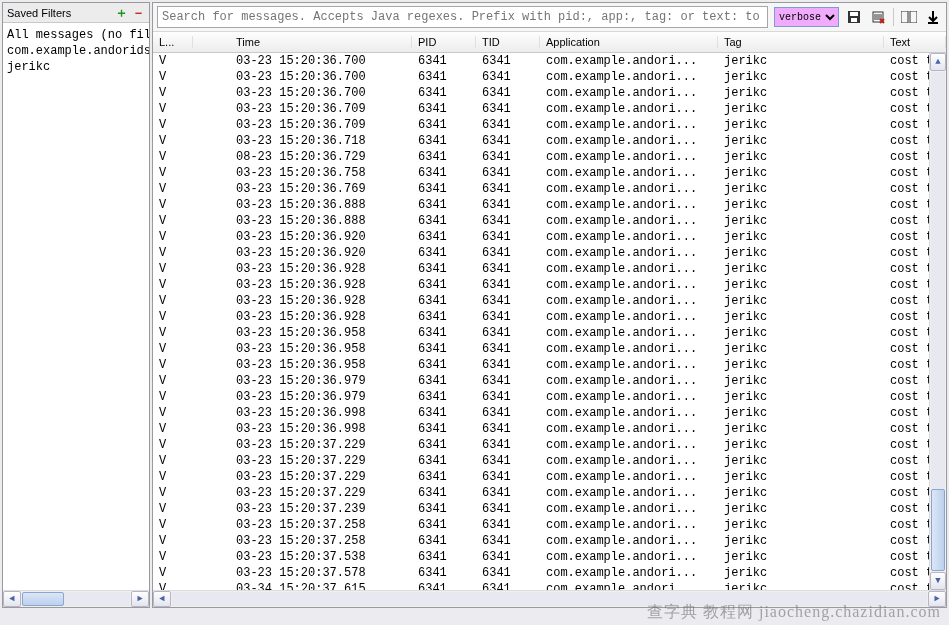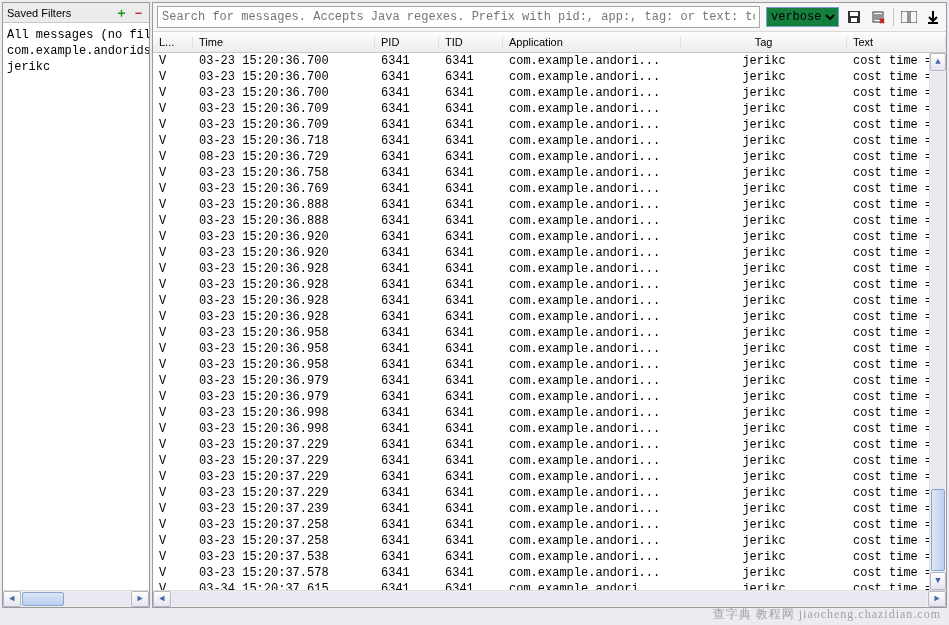--- a/index.html
+++ b/index.html
@@ -125,23 +125,23 @@
     font-family: "Courier New", monospace;
     font-size: 12px;
     color: #888;
     border: 1px solid #a6a6a6;
     background: #fff;
     padding: 2px 4px;
     height: 16px;
   }
   .level-select {
     font-family: "Courier New", monospace;
-    font-size: 12px;
+    font-size: 10px;
     border: 1px solid #7b9bd1;
-    background: #15803d;
+    background: #f0abfc;
     height: 20px;
   }
   .icon-btn {
     width: 18px;
     height: 18px;
     display: flex;
     align-items: center;
     justify-content: center;
     color: #303030;
     font-size: 13px;
@@ -192,25 +192,25 @@
     white-space: nowrap;
   }
   .cell {
     padding: 0 6px;
     box-sizing: border-box;
     overflow: hidden;
     white-space: nowrap;
   }
   
   .c-level { width: 40px; }
-  .c-time { width: 182px; }
+  .c-time { width: 182px; margin-left: 37px; }
   .c-pid { width: 64px; }
   .c-tid { width: 64px; }
   .c-app { width: 178px; }
-  .c-tag { width: 166px; text-align: center; }
+  .c-tag { width: 166px; }
   .c-text { flex: 1; }
   
   .scrollbar-v {
     width: 16px;
     background: #efefef;
     border-left: 1px solid #dcdcdc;
     display: flex;
     flex-direction: column;
     align-items: center;
   }
@@ -242,21 +242,21 @@
     background: linear-gradient(90deg,#dce6f6,#bcd0ee);
     border: 1px solid #8aa5d0;
     border-radius: 2px;
   }
   
   .watermark {
     position: absolute;
     right: 8px;
     bottom: 2px;
     font-family: "SimSun","NSimSun",serif;
-    font-size: 12px;
+    font-size: 16px;
     color: rgba(100,100,100,0.55);
     letter-spacing: 1px;
     pointer-events: none;
   }
 </style>
 </head>
 <body>
 
 <div class="app">
 

